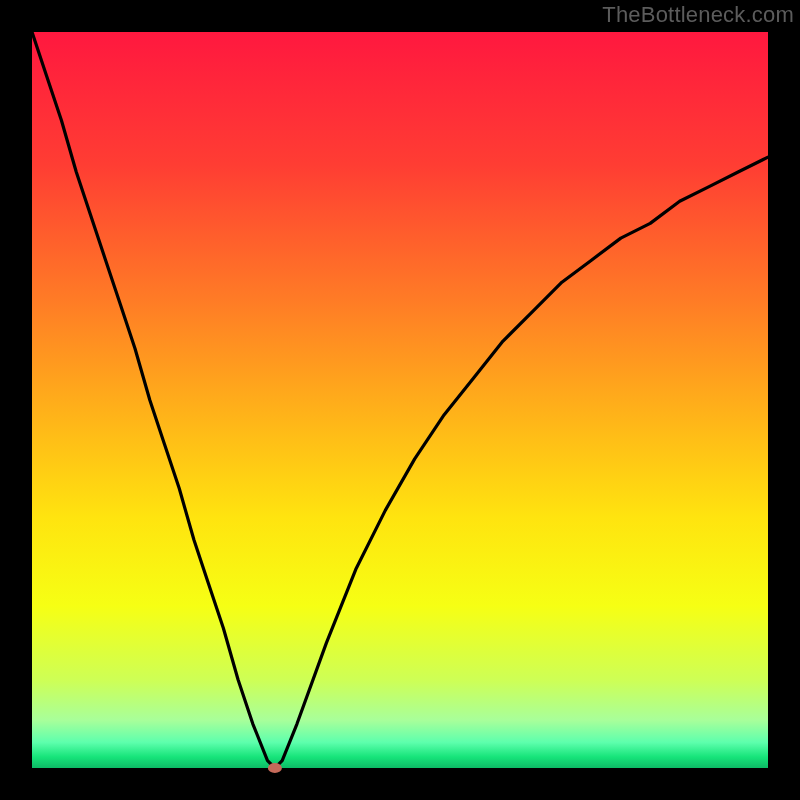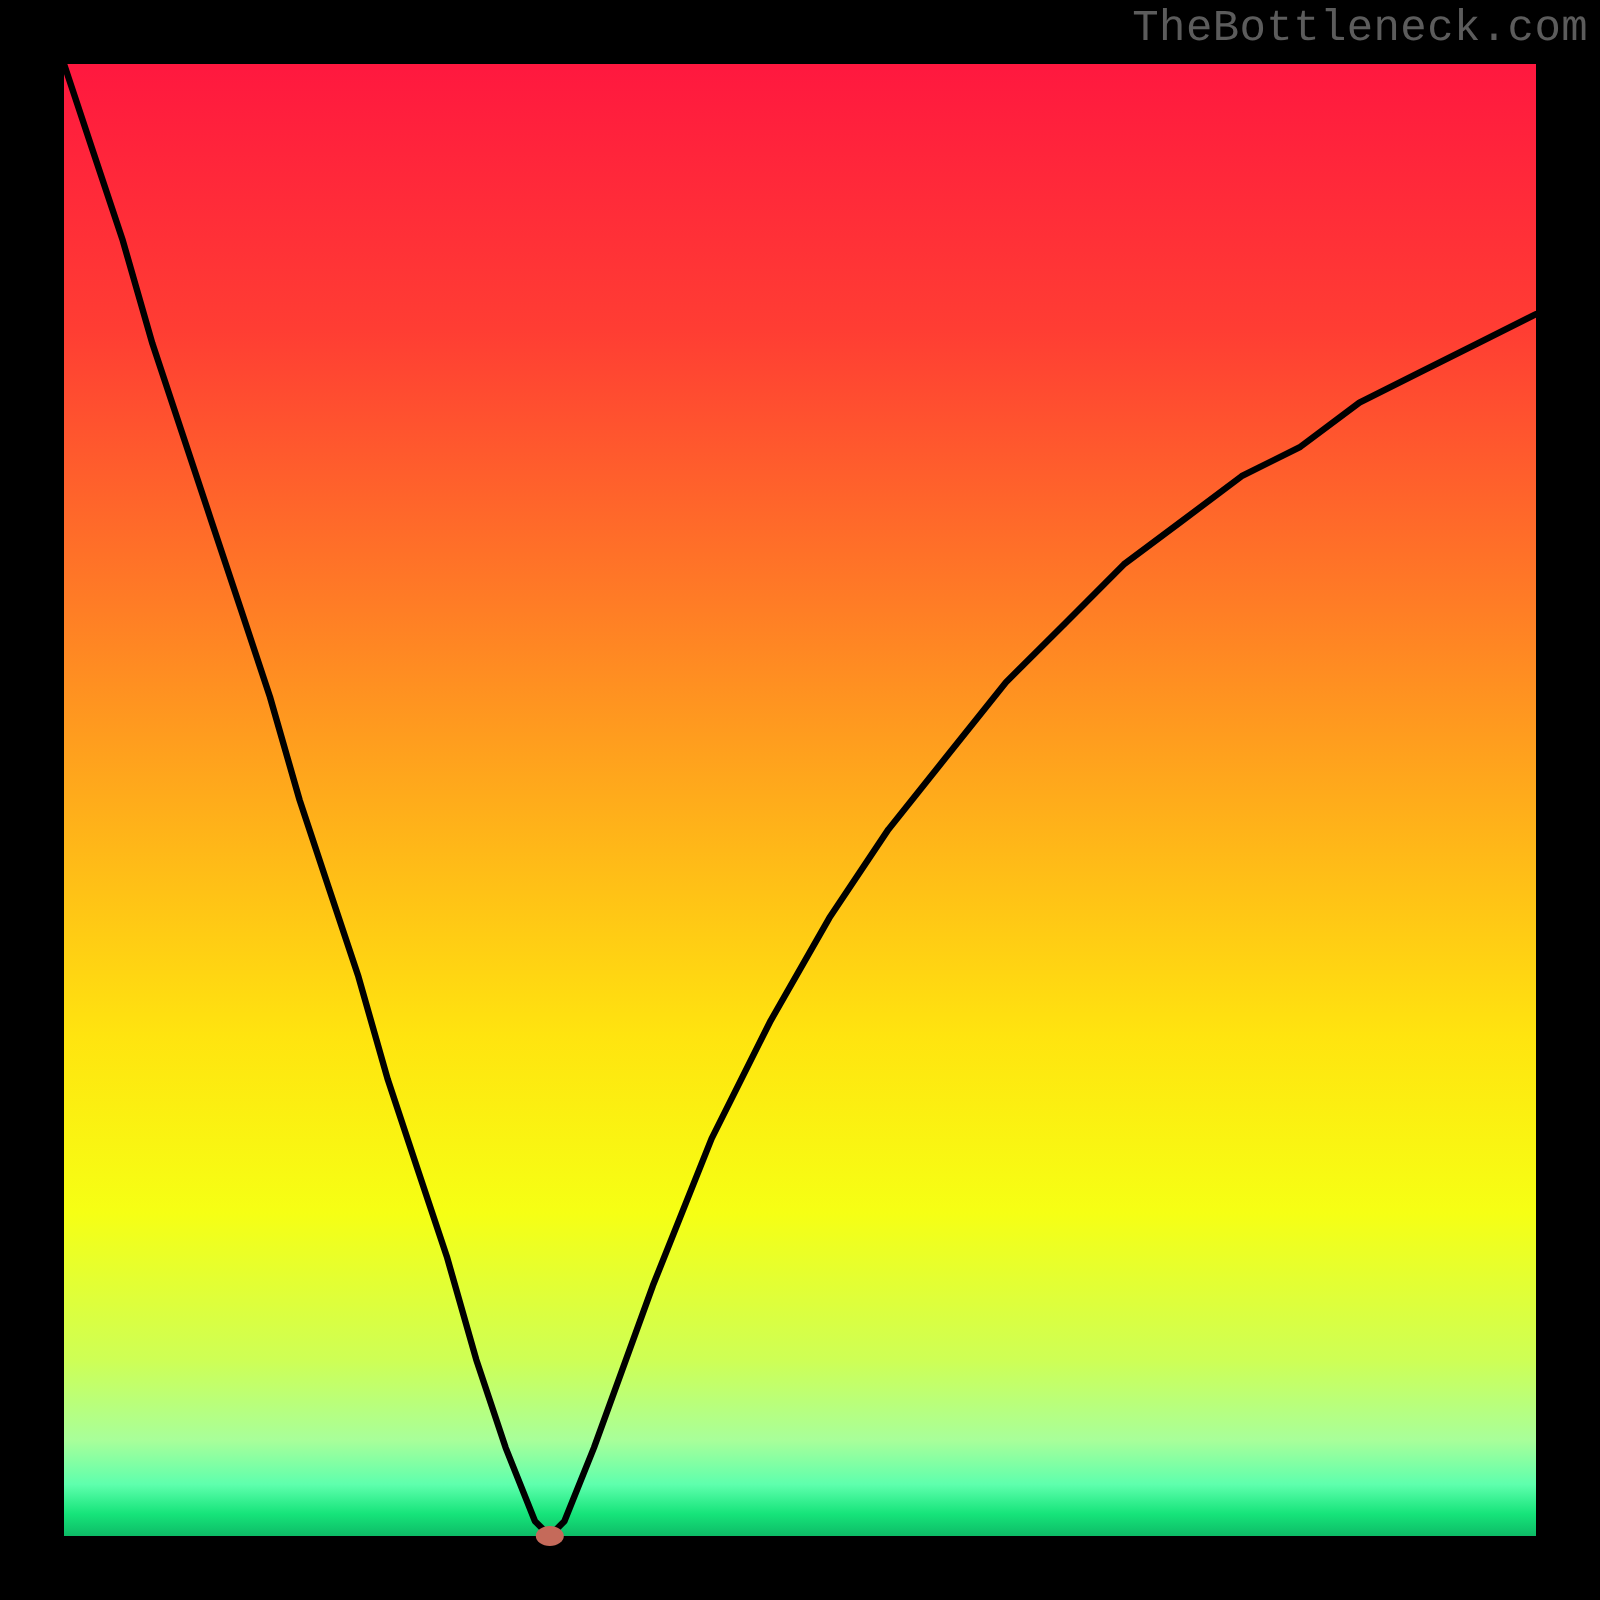--- a/index.html
+++ b/index.html
@@ -19,21 +19,21 @@
   }
   .watermark {
     position: absolute;
     top: 2px;
     right: 6px;
     color: #5c5c5c;
     font-size: 22px;
     font-weight: 500;
     letter-spacing: 0.2px;
     z-index: 10;
-    font-family: Liberation Mono, monospace;
+    font-family: Liberation Sans, sans-serif;
   }
   svg.plot {
     position: absolute;
     left: 0;
     top: 0;
     width: 800px;
     height: 800px;
   }
 </style>
 </head>

